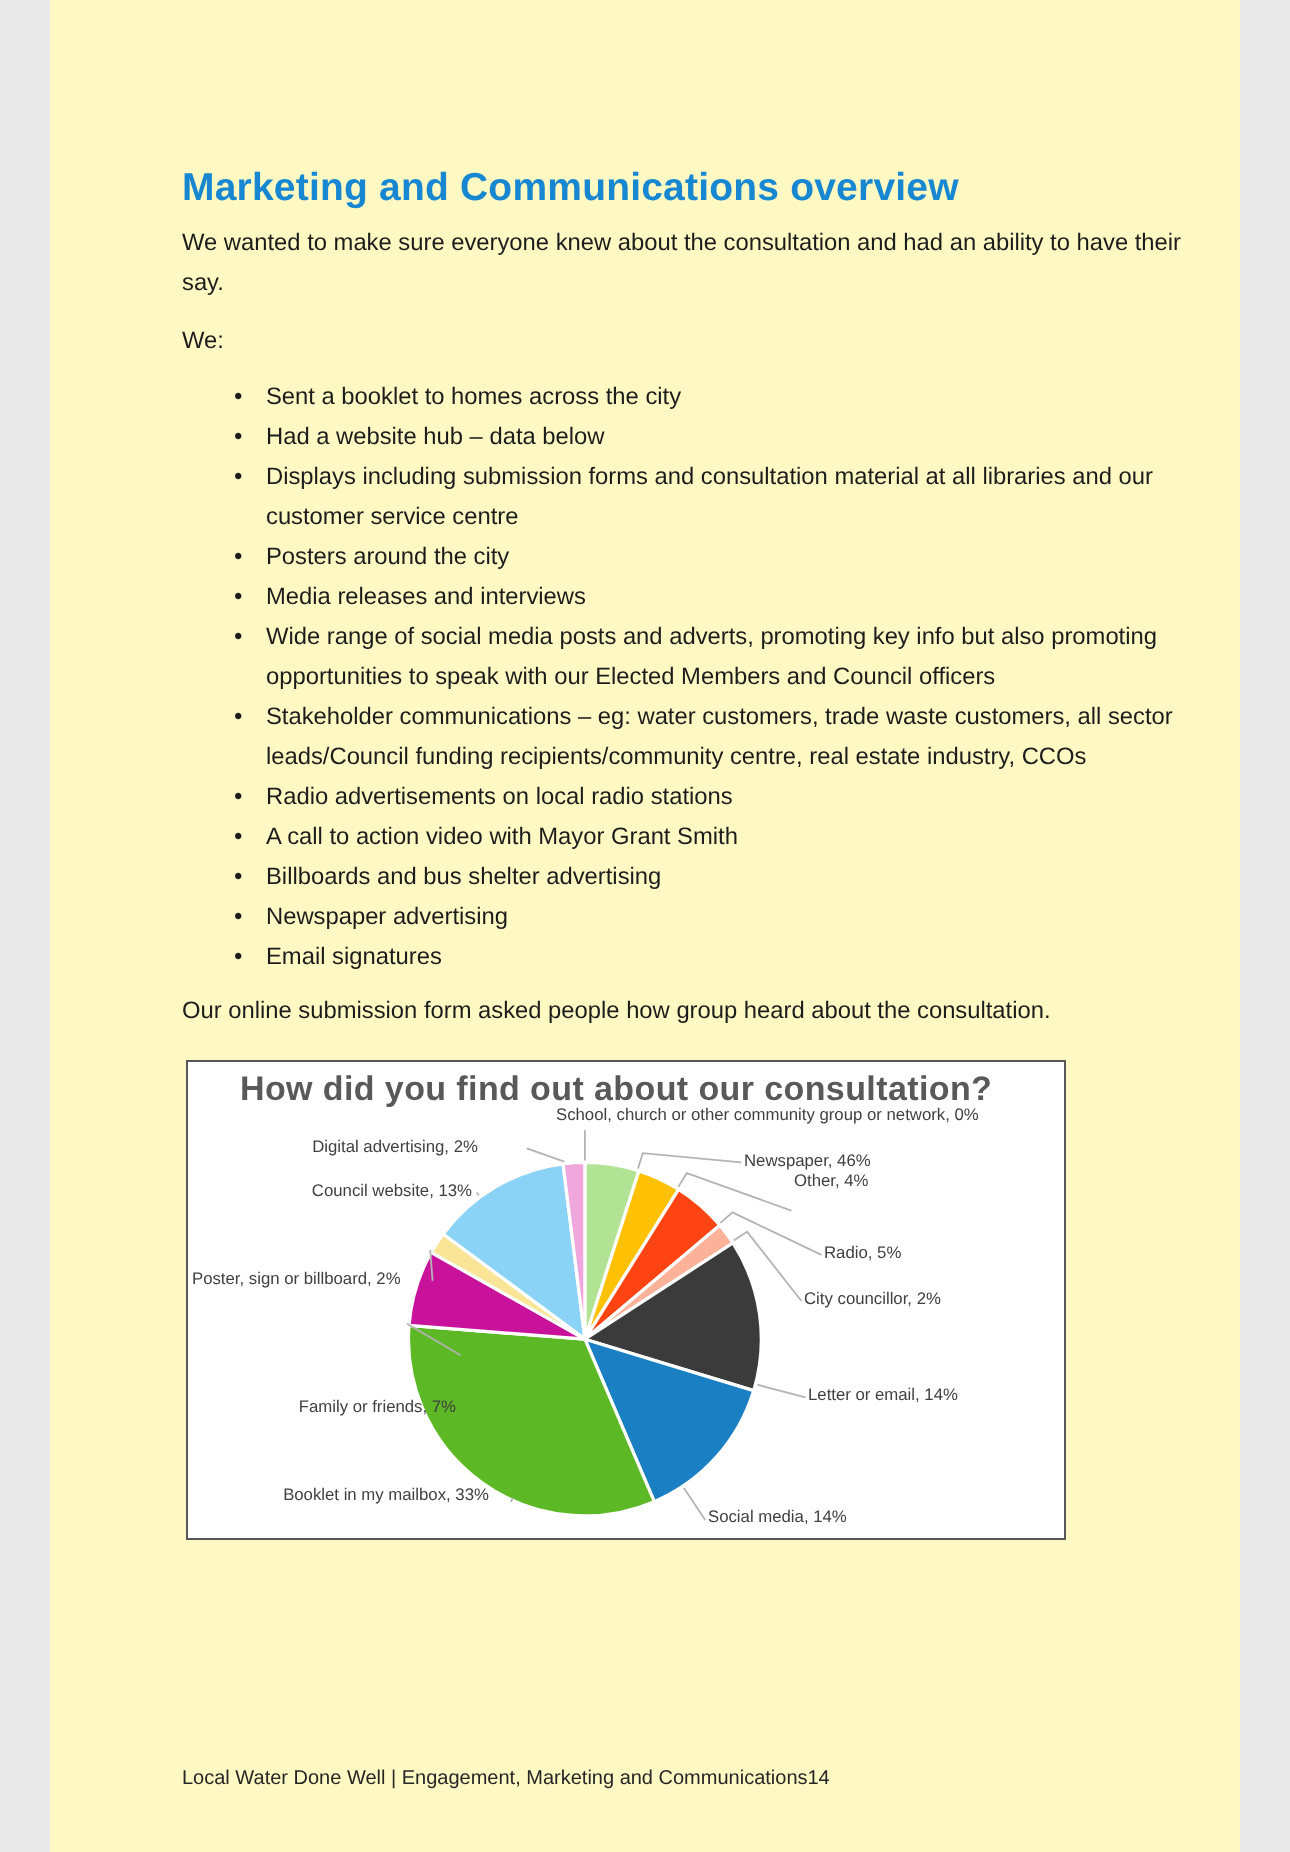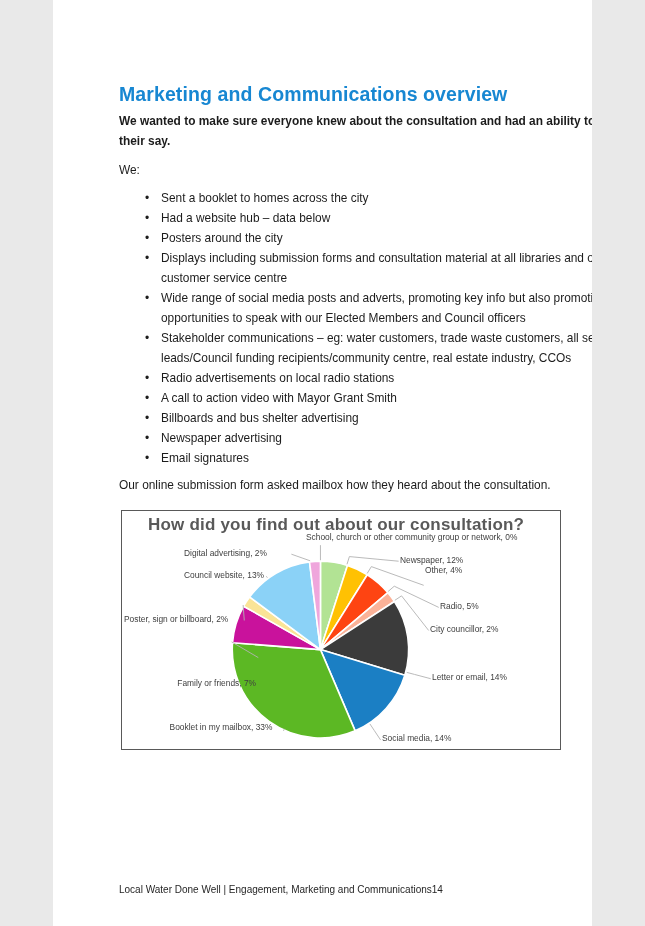--- a/index.html
+++ b/index.html
@@ -1,28 +1,28 @@
 <!DOCTYPE html>
 <html><head>
 <meta charset="utf-8">
 <style>
   * { margin:0; padding:0; box-sizing:border-box; }
   html,body { background:#e9e9e9; }
   .page {
-    position:relative; width:539px; height:926px; margin:0 auto;
-    background:#ffffff; overflow:hidden;
+    position:relative; width:595px; height:926px; margin:0 auto;
+    background:#fef9c3; overflow:hidden;
     font-family:"Liberation Sans", sans-serif; color:#1c1c1c;
   }
   .content { position:absolute; left:66px; top:82px; width:512px; }
   h1.title {
     font-size:19.5px; font-weight:700; color:#1787d2;
     letter-spacing:0.1px; line-height:24px; margin-bottom:5px;
   }
   p.body { font-size:11.9px; line-height:20px; }
-  p.intro { margin-top:5px;font-weight:bold; }
+  p.intro { margin-top:5px; }
   p.we { margin-top:9px; }
   ul.bullets { margin-top:8px; list-style:none; }
   ul.bullets li {
     position:relative; padding-left:42px;
     font-size:11.9px; line-height:20px;
   }
   ul.bullets li::before {
     content:"\2022"; position:absolute; left:26px; top:0;
     font-size:12px; line-height:20px; color:#1c1c1c;
   }
@@ -65,31 +65,32 @@
 <body>
 
 <div class="page">
   <div class="content">
     <h1 class="title">Marketing and Communications overview</h1>
     <p class="body intro">We wanted to make sure everyone knew about the consultation and had an ability to have their say.</p>
     <p class="body we">We:</p>
     <ul class="bullets">
       <li>Sent a booklet to homes across the city</li>
       <li>Had a website hub – data below</li>
+      <li>Displays including submission forms and consultation material at all libraries and our customer service centre</li>
       <li>Posters around the city</li>
-      <li>Displays including submission forms and consultation material at all libraries and our customer service centre</li>
+      <li>Media releases and interviews</li>
       <li>Wide range of social media posts and adverts, promoting key info but also promoting opportunities to speak with our Elected Members and Council officers</li>
       <li>Stakeholder communications – eg: water customers, trade waste customers, all sector leads/Council funding recipients/community centre, real estate industry, CCOs</li>
       <li>Radio advertisements on local radio stations</li>
       <li>A call to action video with Mayor Grant Smith</li>
       <li>Billboards and bus shelter advertising</li>
       <li>Newspaper advertising</li>
       <li>Email signatures</li>
     </ul>
-    <p class="body chart-intro">Our online submission form asked mailbox how they heard about the consultation.</p>
+    <p class="body chart-intro">Our online submission form asked people how group heard about the consultation.</p>
 
     <figure class="chart">
       <div class="chart-title">How did you find out about our consultation?</div>
       <div class="plot">
         <svg id="pie-svg" viewBox="0 0 437 237" preserveAspectRatio="none">
             <path d="M 198 138 L 198 50 A 88 88 0 0 1 224.9330384037341 54.222846537119764 Z" fill="#b2e394" stroke="#ffffff" stroke-width="1.6" stroke-linejoin="round"></path>
             <path d="M 198 138 L 224.9330384037341 54.222846537119764 A 88 88 0 0 1 244.7360196386402 63.43630596371558 Z" fill="#ffc103" stroke="#ffffff" stroke-width="1.6" stroke-linejoin="round"></path>
             <path d="M 198 138 L 244.7360196386402 63.43630596371558 A 88 88 0 0 1 265.314062778569 81.318283792365 Z" fill="#fe4412" stroke="#ffffff" stroke-width="1.6" stroke-linejoin="round"></path>
             <path d="M 198 138 L 265.314062778569 81.318283792365 A 88 88 0 0 1 271.8278467588905 90.1100319174696 Z" fill="#fbb298" stroke="#ffffff" stroke-width="1.6" stroke-linejoin="round"></path>
             <path d="M 198 138 L 271.8278467588905 90.1100319174696 A 88 88 0 0 1 282.18587927476494 163.62689467599816 Z" fill="#3b3b3b" stroke="#ffffff" stroke-width="1.6" stroke-linejoin="round"></path>
@@ -106,21 +107,21 @@
             <polyline points="272.2412939564259,88.91608948264661 278.9146686940822,84.50405258221036 306,119" fill="none" stroke="#b3b3b3" stroke-width="0.9"></polyline>
             <polyline points="284.0594910171283,160.68841126815204 291.7951756029376,162.72781902259266 308,167" fill="none" stroke="#b3b3b3" stroke-width="0.9"></polyline>
             <polyline points="247.3683174640454,212.05247619606808 251.80591903384723,218.70887855077086 258,228" fill="none" stroke="#b3b3b3" stroke-width="0.9"></polyline>
             <polyline points="161.0943167697684,218.98747153300815 162,217" fill="none" stroke="#b3b3b3" stroke-width="0.9"></polyline>
             <polyline points="109.33266677160034,130.31208622811533 136,146" fill="none" stroke="#b3b3b3" stroke-width="0.9"></polyline>
             <polyline points="120.85078969482595,93.62659186756073 122,109" fill="none" stroke="#b3b3b3" stroke-width="0.9"></polyline>
             <polyline points="145.07164012022116,66.44869868103991 144,65" fill="none" stroke="#b3b3b3" stroke-width="0.9"></polyline>
             <polyline points="187.7262895347392,49.59496126760652 169,43" fill="none" stroke="#b3b3b3" stroke-width="0.9"></polyline>
           </svg>
         <div class="plabel pl-0">School, church or other community group or network, 0%</div>
-        <div class="plabel pl-1">Newspaper, 12%</div>
+        <div class="plabel pl-1">Newspaper, 46%</div>
         <div class="plabel pl-2">Other, 4%</div>
         <div class="plabel pl-3">Radio, 5%</div>
         <div class="plabel pl-4">City councillor, 2%</div>
         <div class="plabel pl-5">Letter or email, 14%</div>
         <div class="plabel pl-6">Social media, 14%</div>
         <div class="plabel pl-7">Booklet in my mailbox, 33%</div>
         <div class="plabel pl-8">Family or friends, 7%</div>
         <div class="plabel pl-9">Poster, sign or billboard, 2%</div>
         <div class="plabel pl-10">Council website, 13%</div>
         <div class="plabel pl-11">Digital advertising, 2%</div>

